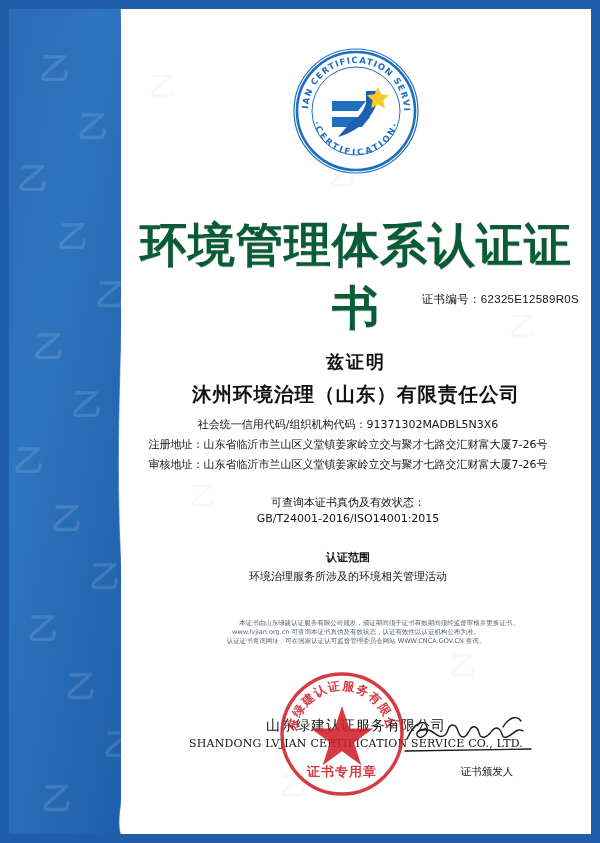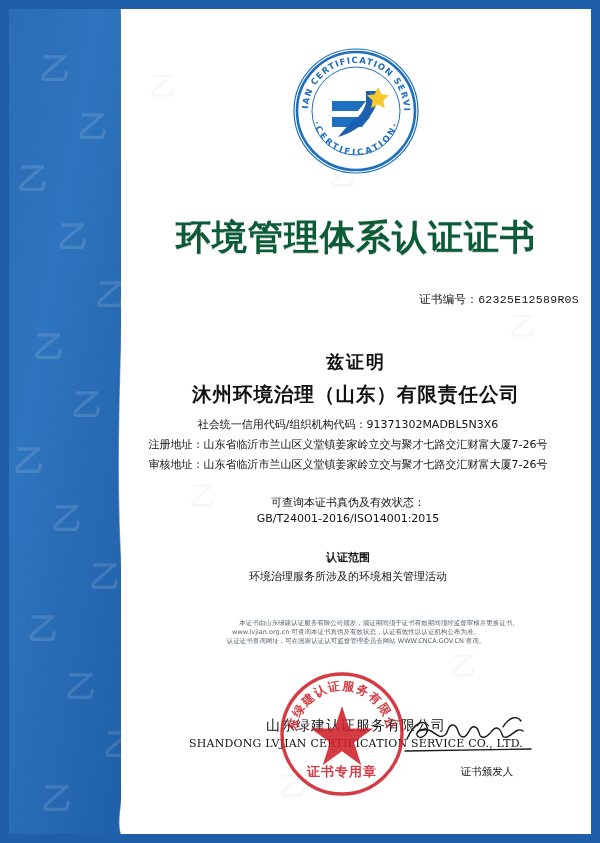--- a/index.html
+++ b/index.html
@@ -80,30 +80,30 @@
     width: 128px;
     height: 128px;
   }
   .title {
     position: absolute;
     top: 205px;
     left: 0; right: 0;
     text-align: center;
     font-family: "DejaVu Sans", sans-serif;
     font-weight: bold;
-    font-size: 35px;
+    font-size: 47px;
     letter-spacing: 1px;
     color: #0a5c36;
     text-shadow: 0 1px 0 rgba(0,0,0,0.18);
   }
   .cert-no {
     position: absolute;
     top: 283px;
     right: 12px;
-    font-family: Liberation Mono, monospace;
+    font-family: Liberation Sans, sans-serif;
     font-size: 11.5px;
     color: #111;
     letter-spacing: 0.3px;
   }
   .hereby {
     position: absolute;
     top: 341px;
     left: 0; right: 0;
     text-align: center;
     font-family: "DejaVu Sans", sans-serif;

